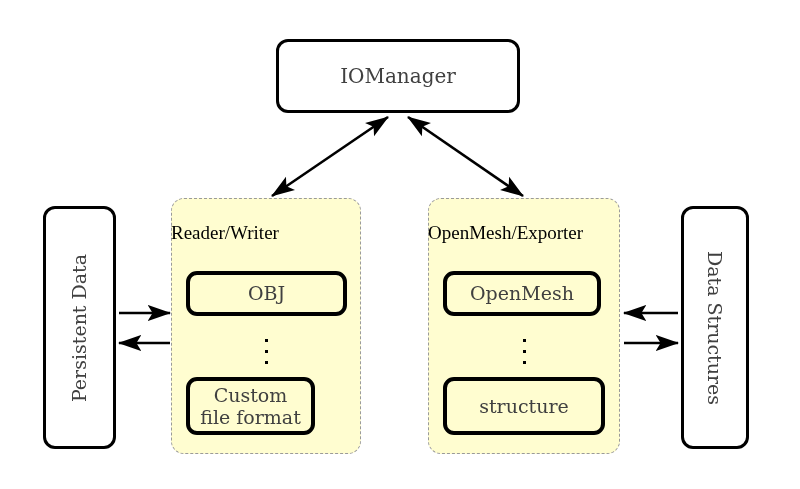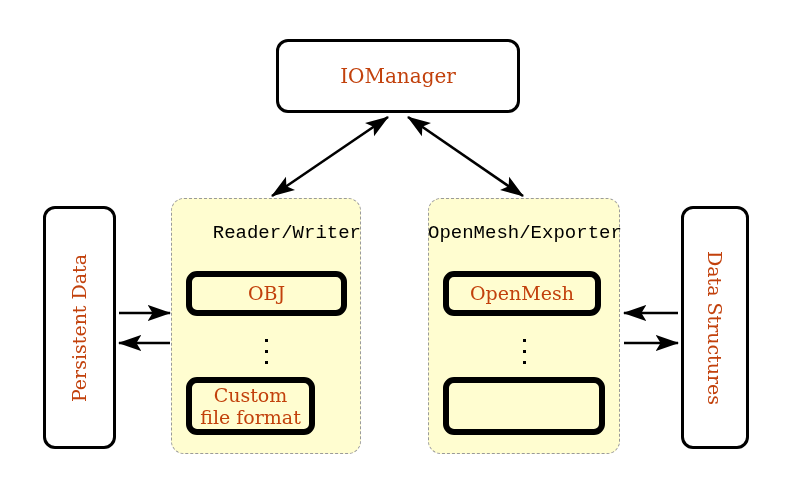--- a/index.html
+++ b/index.html
@@ -19,54 +19,54 @@
   }
 
   
   .node {
     position: absolute;
     box-sizing: border-box;
     display: flex;
     align-items: center;
     justify-content: center;
     text-align: left;
-    color: #c2410c;
+    color: #404040;
     font-family: "DejaVu Serif", serif;
   }
 
   
   .hardbox {
     border: 3px solid #000000;
     border-radius: 12px;
     background: #ffffff;
   }
 
   
   .itembox {
-    border: 6px solid #000000;
+    border: 4px solid #000000;
     border-radius: 11px;
     background: #fffdd0;
   }
 
   
   .panel {
     position: absolute;
     box-sizing: border-box;
     border: 1.6px dashed #9a9a9a;
     border-radius: 13px;
     background: #fffdd0;
   }
 
   .panel-title {
     position: absolute;
     left: 0;
     right: 16px;
-    text-align: right;
+    text-align: left;
     color: #000000;
-    font-family: Liberation Mono, monospace;
+    font-family: Liberation Serif, serif;
     white-space: nowrap;
   }
 
   
   .vdots {
     position: absolute;
     display: flex;
     flex-direction: column;
     align-items: center;
     justify-content: space-between;
@@ -181,15 +181,16 @@
     <span class="item-text">OpenMesh</span>
   </div>
 
   <div class="vdots" style="left:523px; top:339px; width:3px; height:25px;">
     <span></span>
       <span></span>
       <span></span>
   </div>
 
   <div class="node itembox" style="left:443px; top:377px; width:162px; height:58px; flex-direction:column;">
+    <span class="item-text">structure</span>
   </div>
 
 </div>
 
 </body></html>

